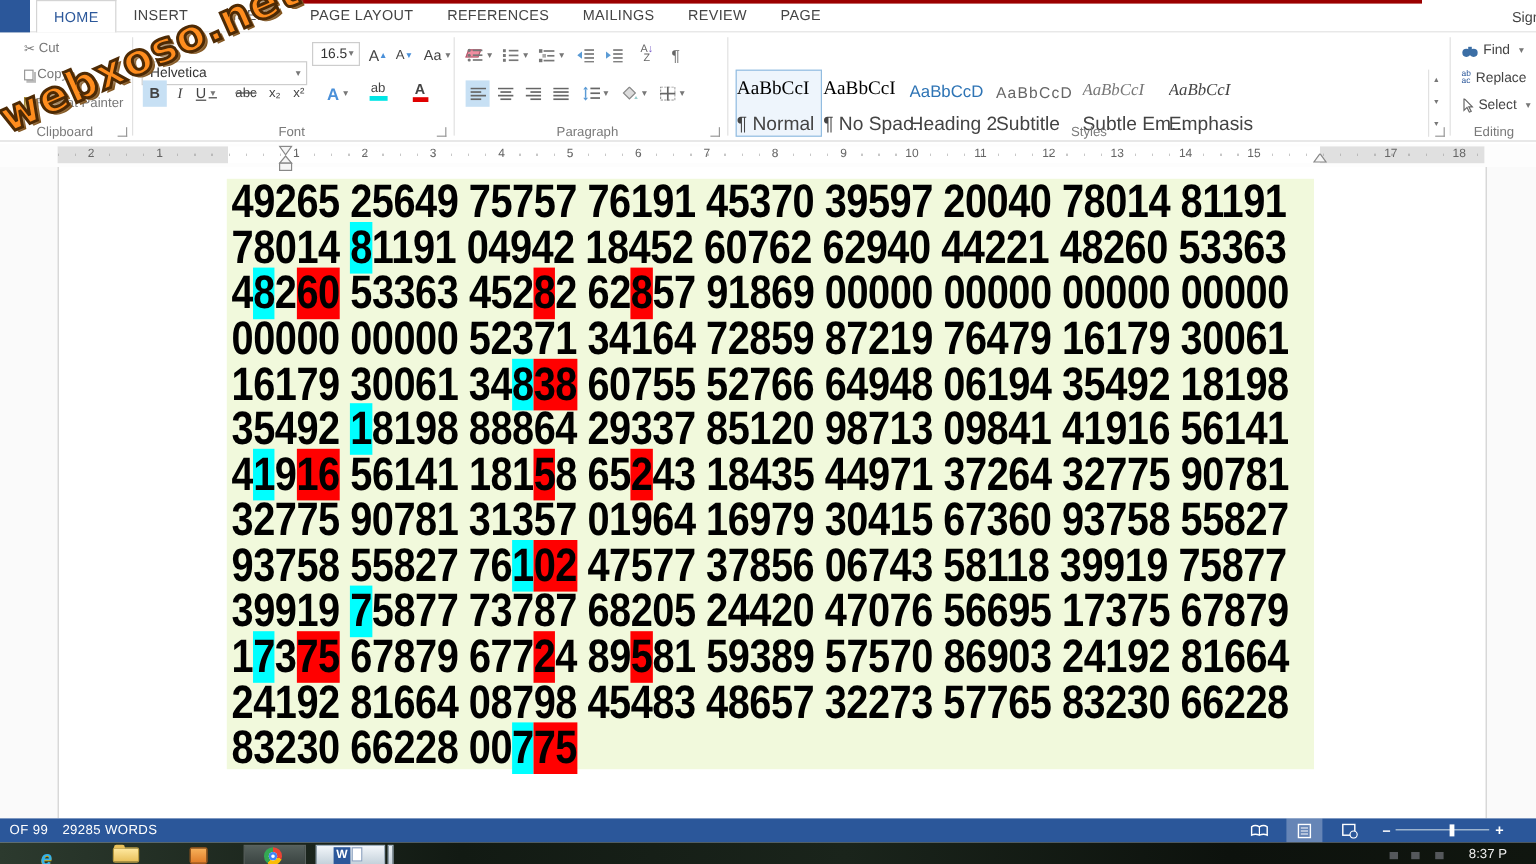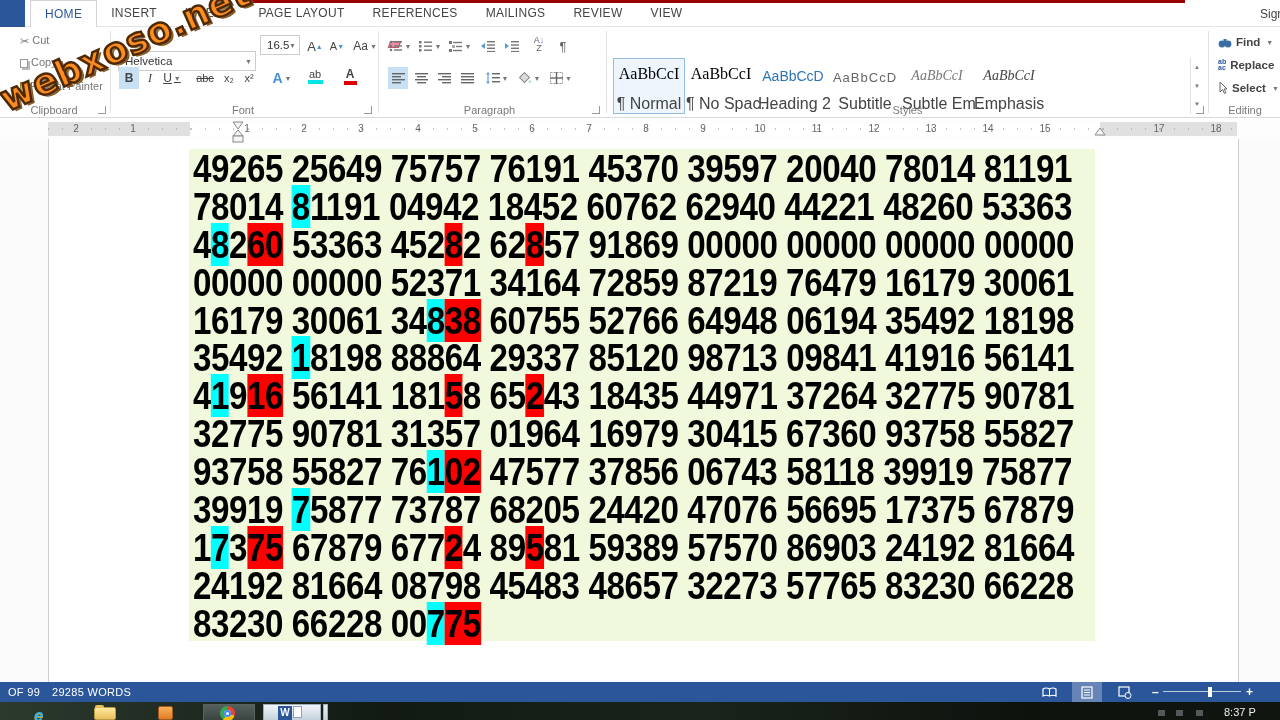--- a/index.html
+++ b/index.html
@@ -40,36 +40,36 @@
   .fbtn.on { background:#c7e0f4; }
   .dda { font-size:7px; color:#777; margin-left:2px; }
   .bar-cyan { display:block; width:15px; height:4px; background:#00e5e5; margin-top:0px; }
   .bar-red { display:block; width:13px; height:4px; background:#e00000; margin-top:0px; }
 
   
   svg.pic { display:block; }
 
   
   .styles-gallery { position:absolute; left:613px; top:31px; display:flex; }
-  .style-item { width:72px; height:56px; border:1px solid transparent; text-align:center; padding-top:6px; cursor:default; }
+  .style-item { width:72px; height:56px; border:1px solid transparent; padding-top:6px; cursor:default; }
   .style-item.sel { border:1px solid #92bce0; background:#eef5fc; }
   .sprev { height:26px; font-size:16px; color:#000; overflow:hidden; white-space:nowrap; }
   .sprev.serif { font-family:"Liberation Serif",serif; }
   .sprev.h1 { color:#2e74b5; }
   .sprev.h2 { color:#2e74b5; font-size:14px; padding-top:3px; }
   .sprev.title { font-size:25px; letter-spacing:-1px; }
   .sprev.subtitle { color:#666; font-size:13px; padding-top:5px; letter-spacing:1px; }
   .sprev.subtleem { color:#777; font-style:italic; font-family:"Liberation Serif",serif; font-size:14px; padding-top:3px; }
   .sprev.emph { color:#444; font-style:italic; font-family:"Liberation Serif",serif; font-size:14px; padding-top:3px; }
   .slab { font-size:16px; color:#444; margin-top:4px; white-space:nowrap; }
   .gal-scroll { position:absolute; left:1190px; top:31px; width:13px; height:56px; border-left:1px solid #e1e1e1; display:flex; flex-direction:column; }
   .gal-scroll div { flex:1; font-size:6px; color:#777; text-align:center; line-height:18px; }
 
   
-  .edit-item { position:absolute; font-size:11.5px; color:#444; display:flex; align-items:center; gap:4px;font-weight:bold; }
+  .edit-item { position:absolute; font-size:11.5px; color:#444; display:flex; align-items:center; gap:4px; }
 
   
   .rulerband { position:absolute; left:0; top:120px; width:1280px; height:19px; background:#fdfdfd; z-index:3; }
   .ruler { position:absolute; left:48px; top:2px; width:1189px; height:14px; background:#ffffff; }
   .ruler .mgl { position:absolute; left:0; top:0; width:142px; height:14px; background:#e0e0e0; }
   .ruler .mgr { position:absolute; left:1052px; top:0; width:137px; height:14px; background:#e0e0e0; }
   .ruler .ticks { position:absolute; left:0; top:6px; width:1189px; height:2px;
     background:repeating-linear-gradient(90deg, #9a9a9a 0 1px, transparent 1px 14.25px); opacity:.55; }
   .rnum { position:absolute; top:1px; transform:translateX(-50%); font-size:10px; color:#666; background:transparent; }
   .indent-marker { position:absolute; left:184px; top:-1px; }
@@ -126,21 +126,21 @@
   <div class="tabrow">
     <div class="filetab"></div>
     <div class="tabs">
         <div class="tab active">HOME</div>
         <div class="tab">INSERT</div>
         <div class="tab">INSERT</div>
         <div class="tab">PAGE LAYOUT</div>
         <div class="tab">REFERENCES</div>
         <div class="tab">MAILINGS</div>
         <div class="tab">REVIEW</div>
-        <div class="tab">VIEW</div>
+        <div class="tab">PAGE</div>
       </div>
     <div class="signin">Sign</div>
   </div>
 
   <div class="ribbon">
     <div class="gsep" style="left:110px"></div>
     <div class="gsep" style="left:378px"></div>
     <div class="gsep" style="left:606px"></div>
     <div class="gsep" style="left:1208px"></div>
 

